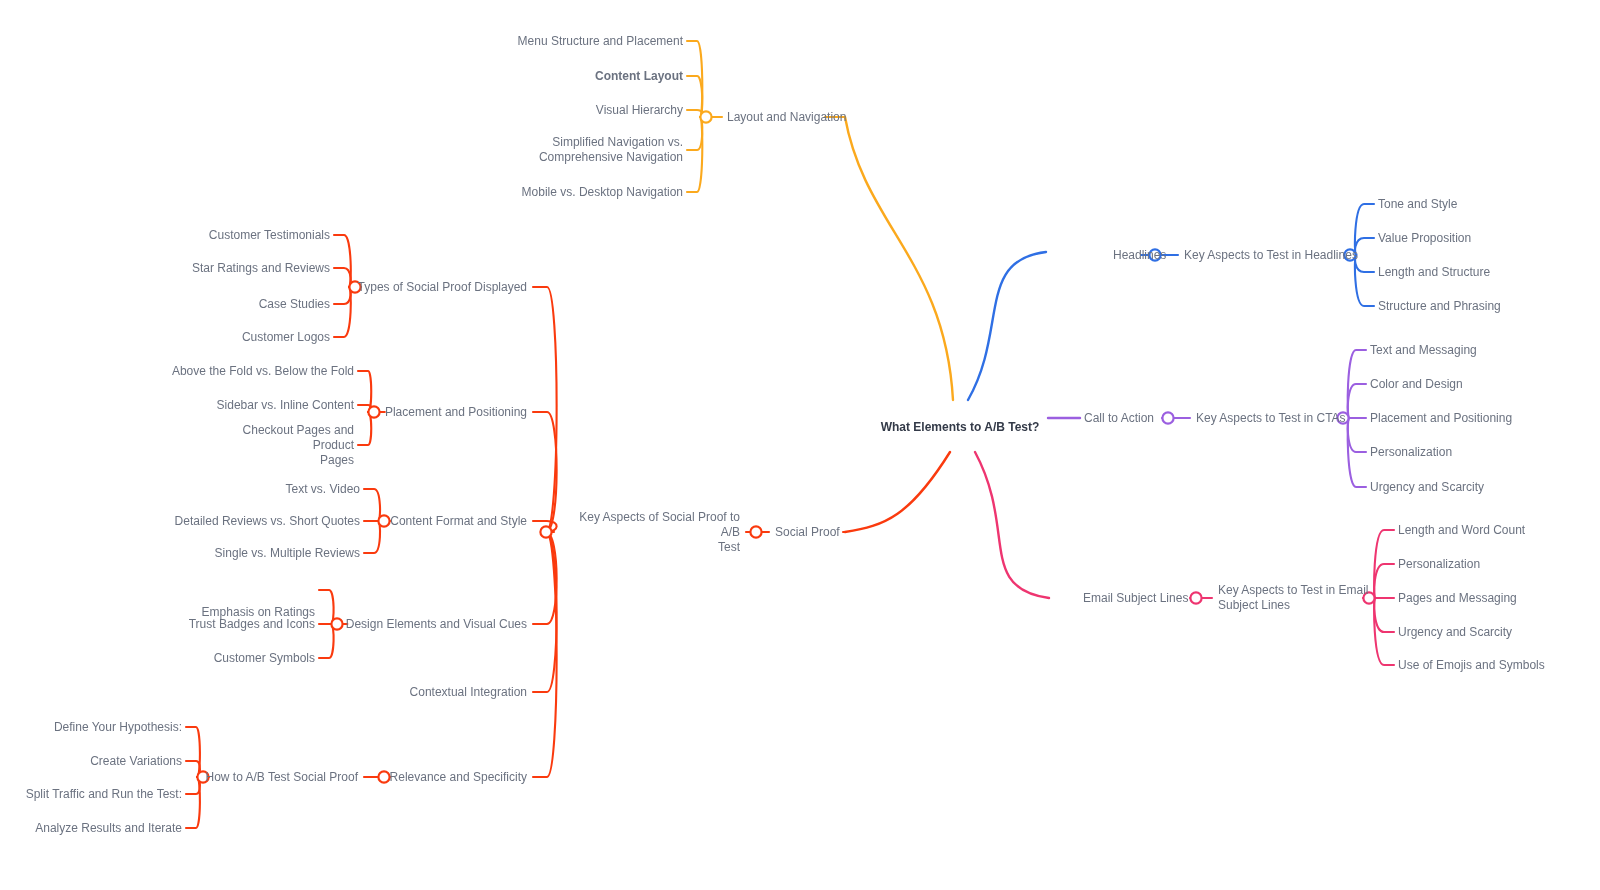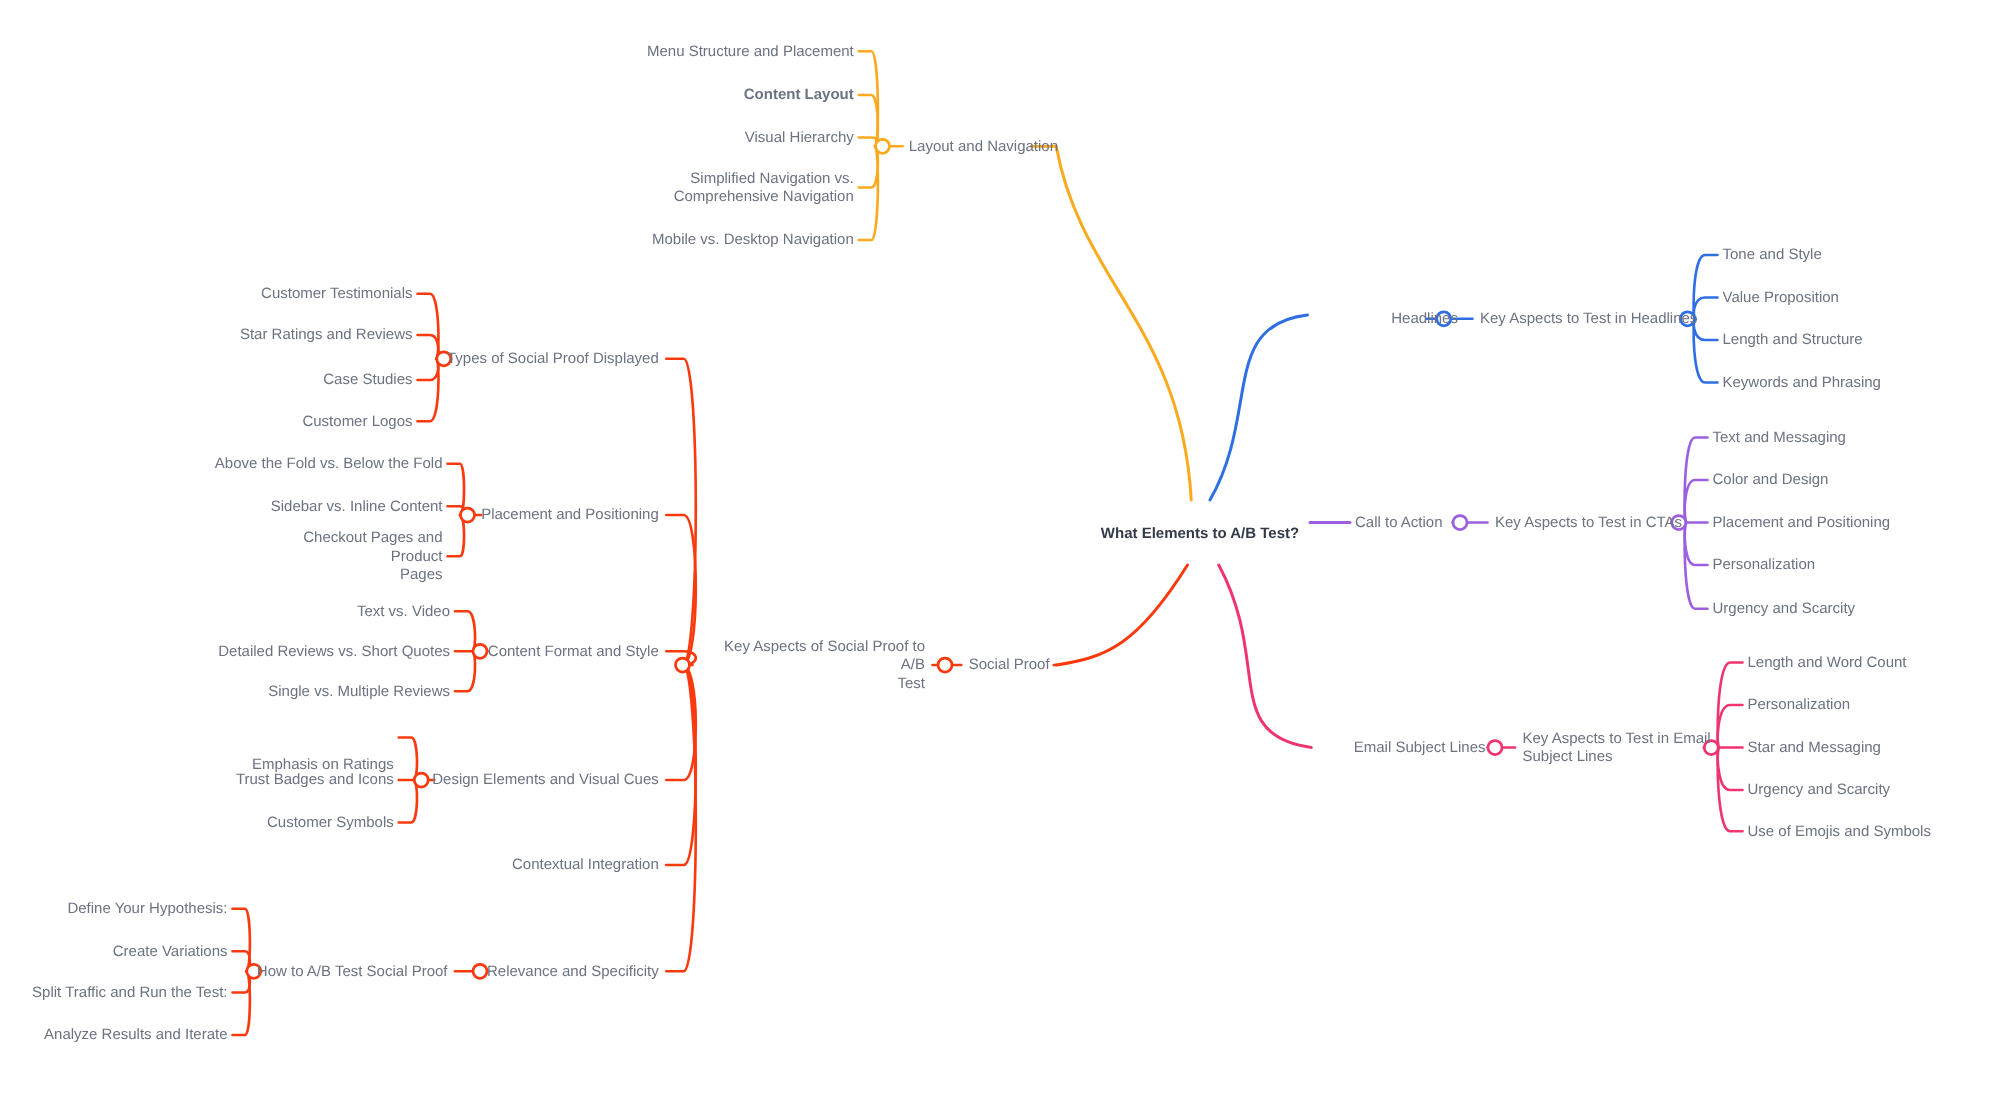--- a/index.html
+++ b/index.html
@@ -136,34 +136,34 @@
       <div class="node-label anchor-end" style="left: 683px; top: 76px; font-weight: bold;">Content Layout</div>
       <div class="node-label anchor-end" style="left: 683px; top: 110px;">Visual Hierarchy</div>
       <div class="node-label anchor-end" style="left: 683px; top: 150px;">Simplified Navigation vs.
 Comprehensive Navigation</div>
       <div class="node-label anchor-end" style="left: 683px; top: 192px;">Mobile vs. Desktop Navigation</div>
       <div class="node-label anchor-start" style="left: 1079px; top: 255px; margin-left: 34px;">Headlines</div>
       <div class="node-label anchor-start" style="left: 1184px; top: 255px;">Key Aspects to Test in Headlines</div>
       <div class="node-label anchor-start" style="left: 1378px; top: 204px;">Tone and Style</div>
       <div class="node-label anchor-start" style="left: 1378px; top: 238px;">Value Proposition</div>
       <div class="node-label anchor-start" style="left: 1378px; top: 272px;">Length and Structure</div>
-      <div class="node-label anchor-start" style="left: 1378px; top: 306px;">Keywords and Phrasing</div>
+      <div class="node-label anchor-start" style="left: 1378px; top: 306px;">Structure and Phrasing</div>
       <div class="node-label anchor-start" style="left: 1084px; top: 418px;">Call to Action</div>
       <div class="node-label anchor-start" style="left: 1196px; top: 418px;">Key Aspects to Test in CTAs</div>
       <div class="node-label anchor-start" style="left: 1370px; top: 350px;">Text and Messaging</div>
       <div class="node-label anchor-start" style="left: 1370px; top: 384px;">Color and Design</div>
       <div class="node-label anchor-start" style="left: 1370px; top: 418px;">Placement and Positioning</div>
       <div class="node-label anchor-start" style="left: 1370px; top: 452px;">Personalization</div>
       <div class="node-label anchor-start" style="left: 1370px; top: 487px;">Urgency and Scarcity</div>
       <div class="node-label anchor-start" style="left: 1083px; top: 598px;">Email Subject Lines</div>
       <div class="node-label anchor-start" style="left: 1218px; top: 598px;">Key Aspects to Test in Email
 Subject Lines</div>
       <div class="node-label anchor-start" style="left: 1398px; top: 530px;">Length and Word Count</div>
       <div class="node-label anchor-start" style="left: 1398px; top: 564px;">Personalization</div>
-      <div class="node-label anchor-start" style="left: 1398px; top: 598px;">Star and Messaging</div>
+      <div class="node-label anchor-start" style="left: 1398px; top: 598px;">Pages and Messaging</div>
       <div class="node-label anchor-start" style="left: 1398px; top: 632px;">Urgency and Scarcity</div>
       <div class="node-label anchor-start" style="left: 1398px; top: 665px;">Use of Emojis and Symbols</div>
       <div class="node-label anchor-start" style="left: 775px; top: 532px;">Social Proof</div>
       <div class="node-label anchor-end" style="left: 740px; top: 532px; width: 180px;">Key Aspects of Social Proof to A/B
 Test</div>
       <div class="node-label anchor-end" style="left: 527px; top: 287px;">Types of Social Proof Displayed</div>
       <div class="node-label anchor-end" style="left: 330px; top: 235px;">Customer Testimonials</div>
       <div class="node-label anchor-end" style="left: 330px; top: 268px; text-align: center;">Star Ratings and Reviews</div>
       <div class="node-label anchor-end" style="left: 330px; top: 304px; text-align: right;">Case Studies</div>
       <div class="node-label anchor-end" style="left: 330px; top: 337px;">Customer Logos</div>

